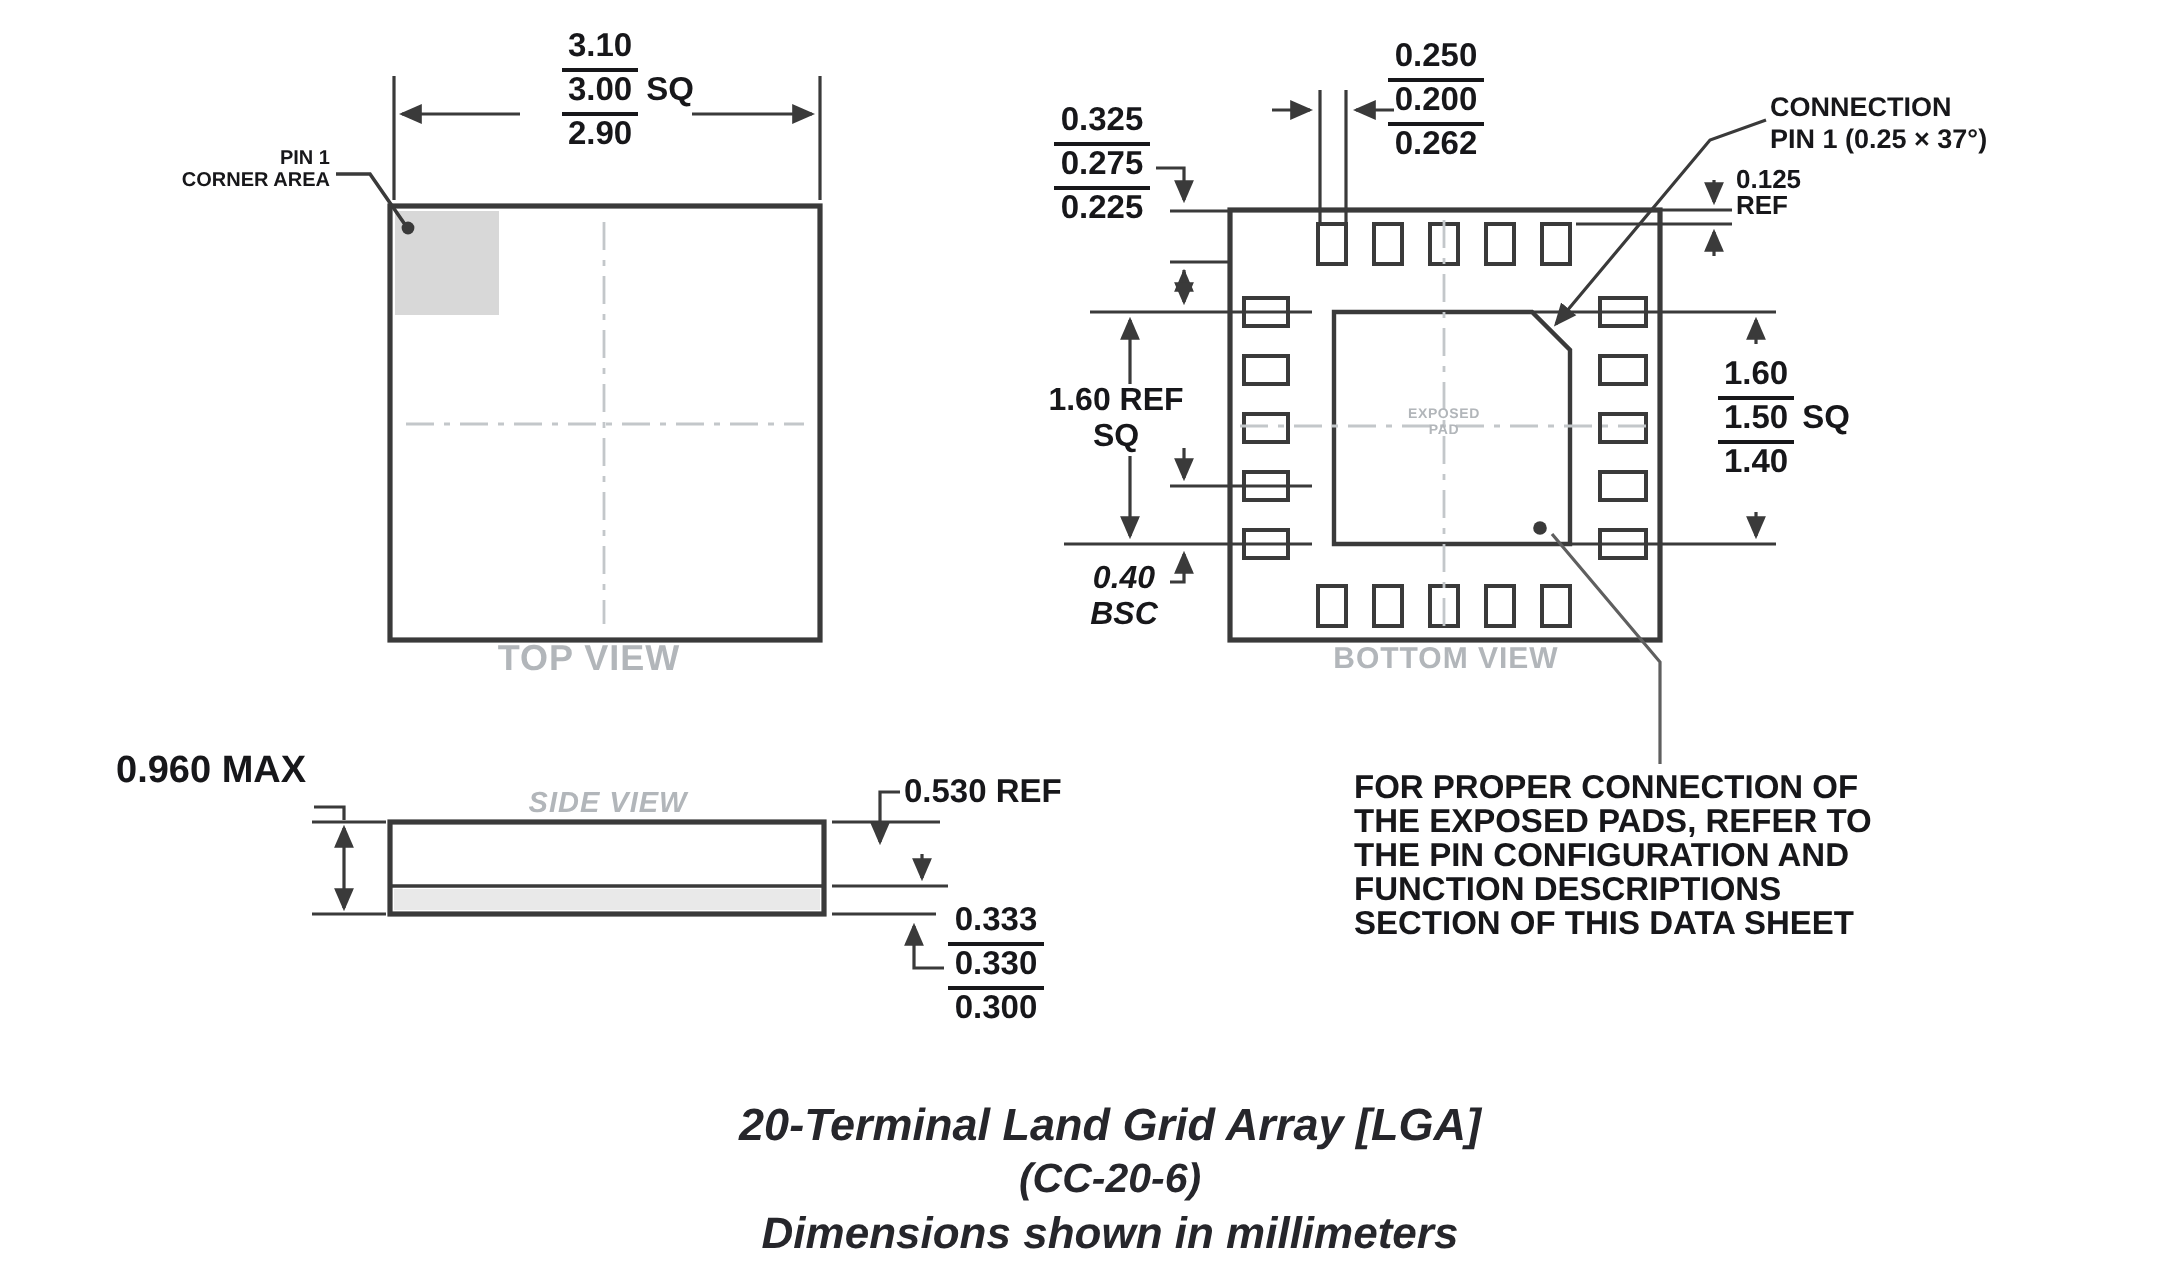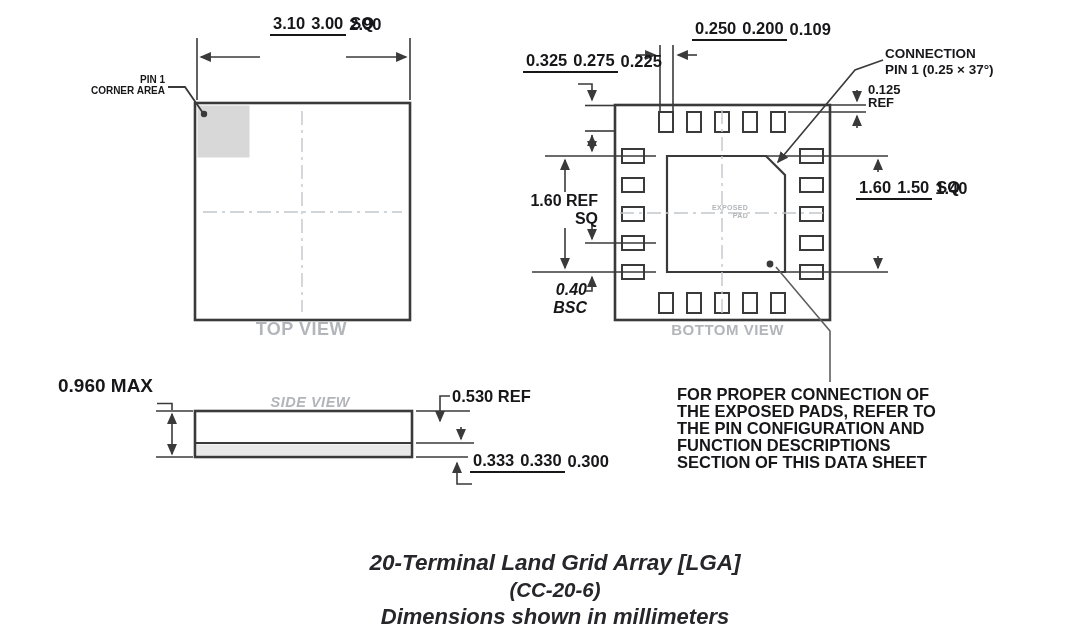--- a/index.html
+++ b/index.html
@@ -3,25 +3,25 @@
 <meta charset="utf-8">
 <style>
   html,body { margin:0; padding:0; background:#fff; }
   .stage {
     position:relative; width:1080px; height:639px; background:#ffffff;
     font-family:"Liberation Sans", sans-serif; overflow:hidden;
   }
   svg.lines { position:absolute; left:0; top:0; }
   .txt { position:absolute; font-weight:bold; color:#17171a; white-space:nowrap; line-height:1.08; }
   .gray { color:#b2b6ba; letter-spacing:0.5px; }
-  .center { text-align:right; }
+  .center { text-align:center; }
   .right { text-align:right; }
   
   .stack {
-    position:absolute; display:flex; flex-direction:row; align-items:center;
+    position:absolute; display:flex; flex-direction:column; align-items:center;
     font-weight:bold; font-size:16.5px; color:#17171a;
   }
   .stack .row { position:relative; line-height:18px; padding:0 3px 2px 3px; border-bottom:2px solid #17171a; }
   .stack .row:last-child { border-bottom:none; }
   .stack .sfx { position:absolute; left:100%; bottom:2px; margin-left:4px; border:none; }
   .note { position:absolute; font-weight:bold; font-size:16.5px; line-height:17px; color:#17171a; }
   .caption { position:absolute; left:30px; width:1050px; text-align:center;
              font-style:italic; font-weight:bold; color:#26262b; }
   .caption .c1 { font-size:22.5px; line-height:28px; }
   .caption .c2 { font-size:20.5px; line-height:26px; }
@@ -162,21 +162,21 @@
   <div class="txt gray center" style="left:242px; top:320px; width:105px; font-size:18px;">TOP VIEW</div>
 
   <div class="stack" style="left:523px; top:51px; width:56px;">
     <span class="row">0.325</span>
     <span class="row">0.275</span>
     <span class="row">0.225</span>
   </div>
   <div class="stack" style="left:692px; top:19px; width:52px;">
     <span class="row">0.250</span>
     <span class="row">0.200</span>
-    <span class="row">0.109</span>
+    <span class="row">0.262</span>
   </div>
   <div class="txt" style="left:885px; top:46px; font-size:13.5px; line-height:1.18;">
     <div>CONNECTION</div>
     <div>PIN 1 (0.25 × 37°)</div>
   </div>
   <div class="txt" style="left:868px; top:83px; font-size:13px; line-height:1.0;">
     <div>0.125</div>
     <div>REF</div>
   </div>
   <div class="stack" style="left:856px; top:178px; width:44px;">

